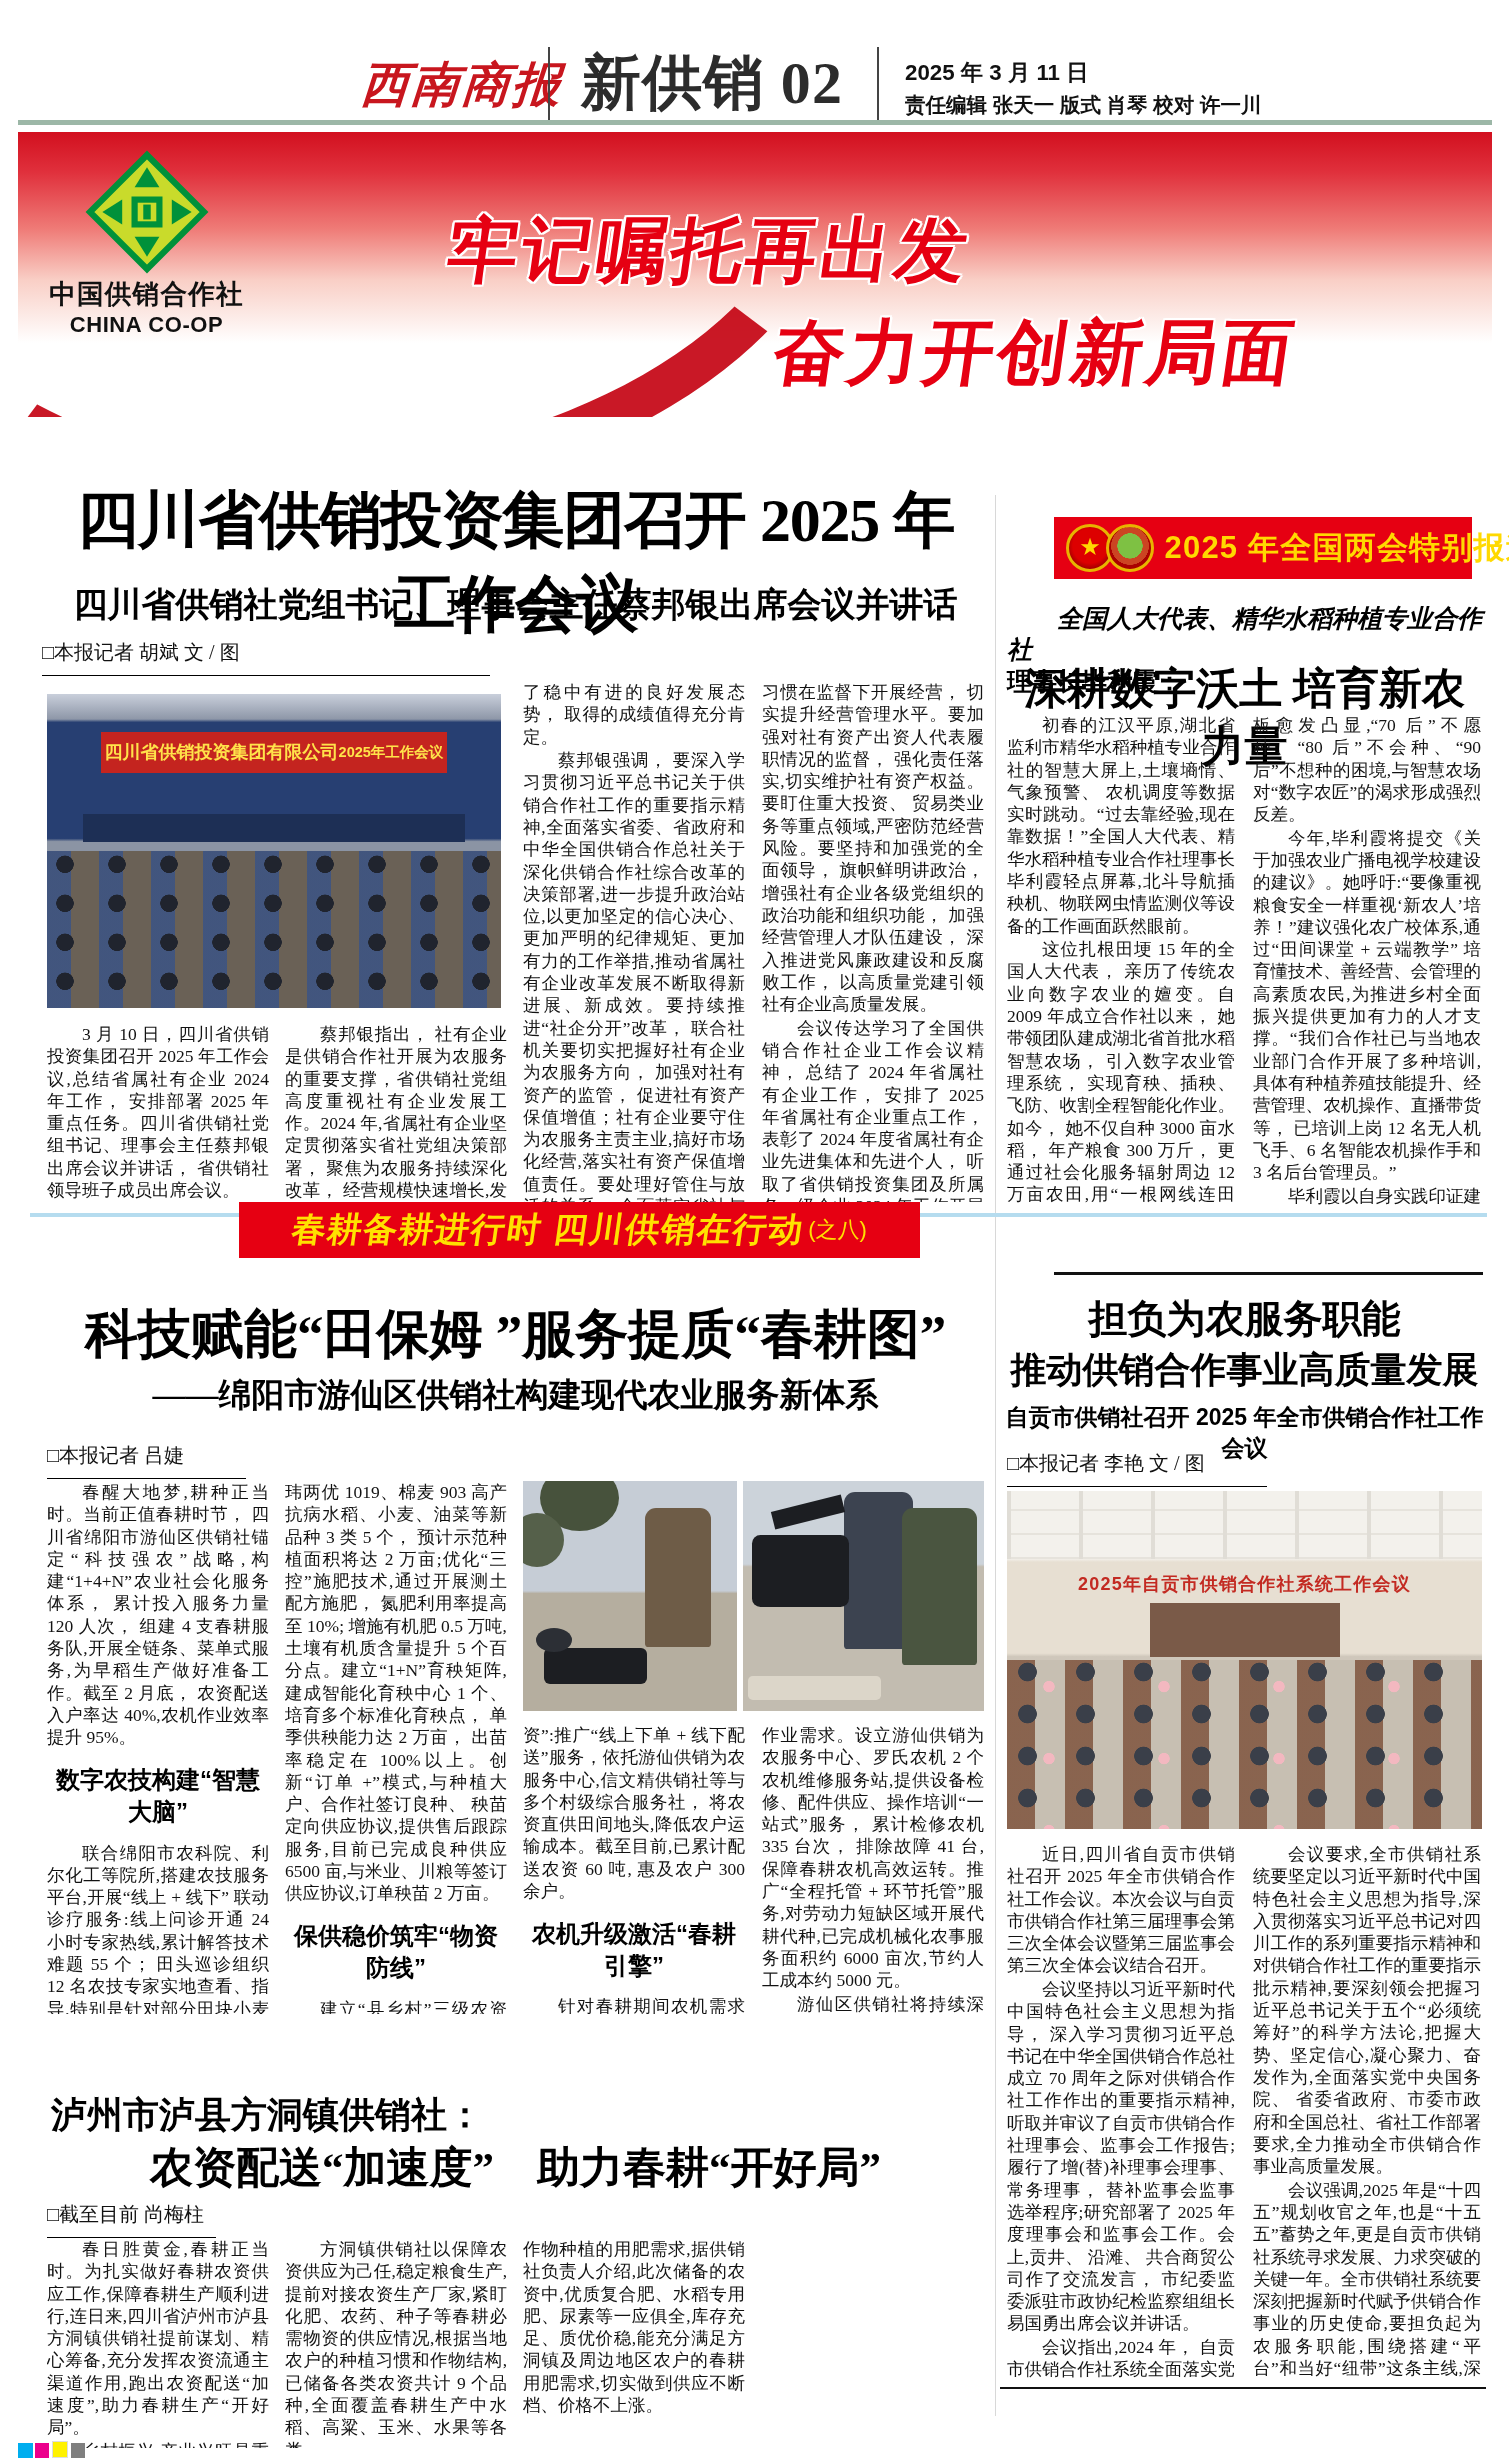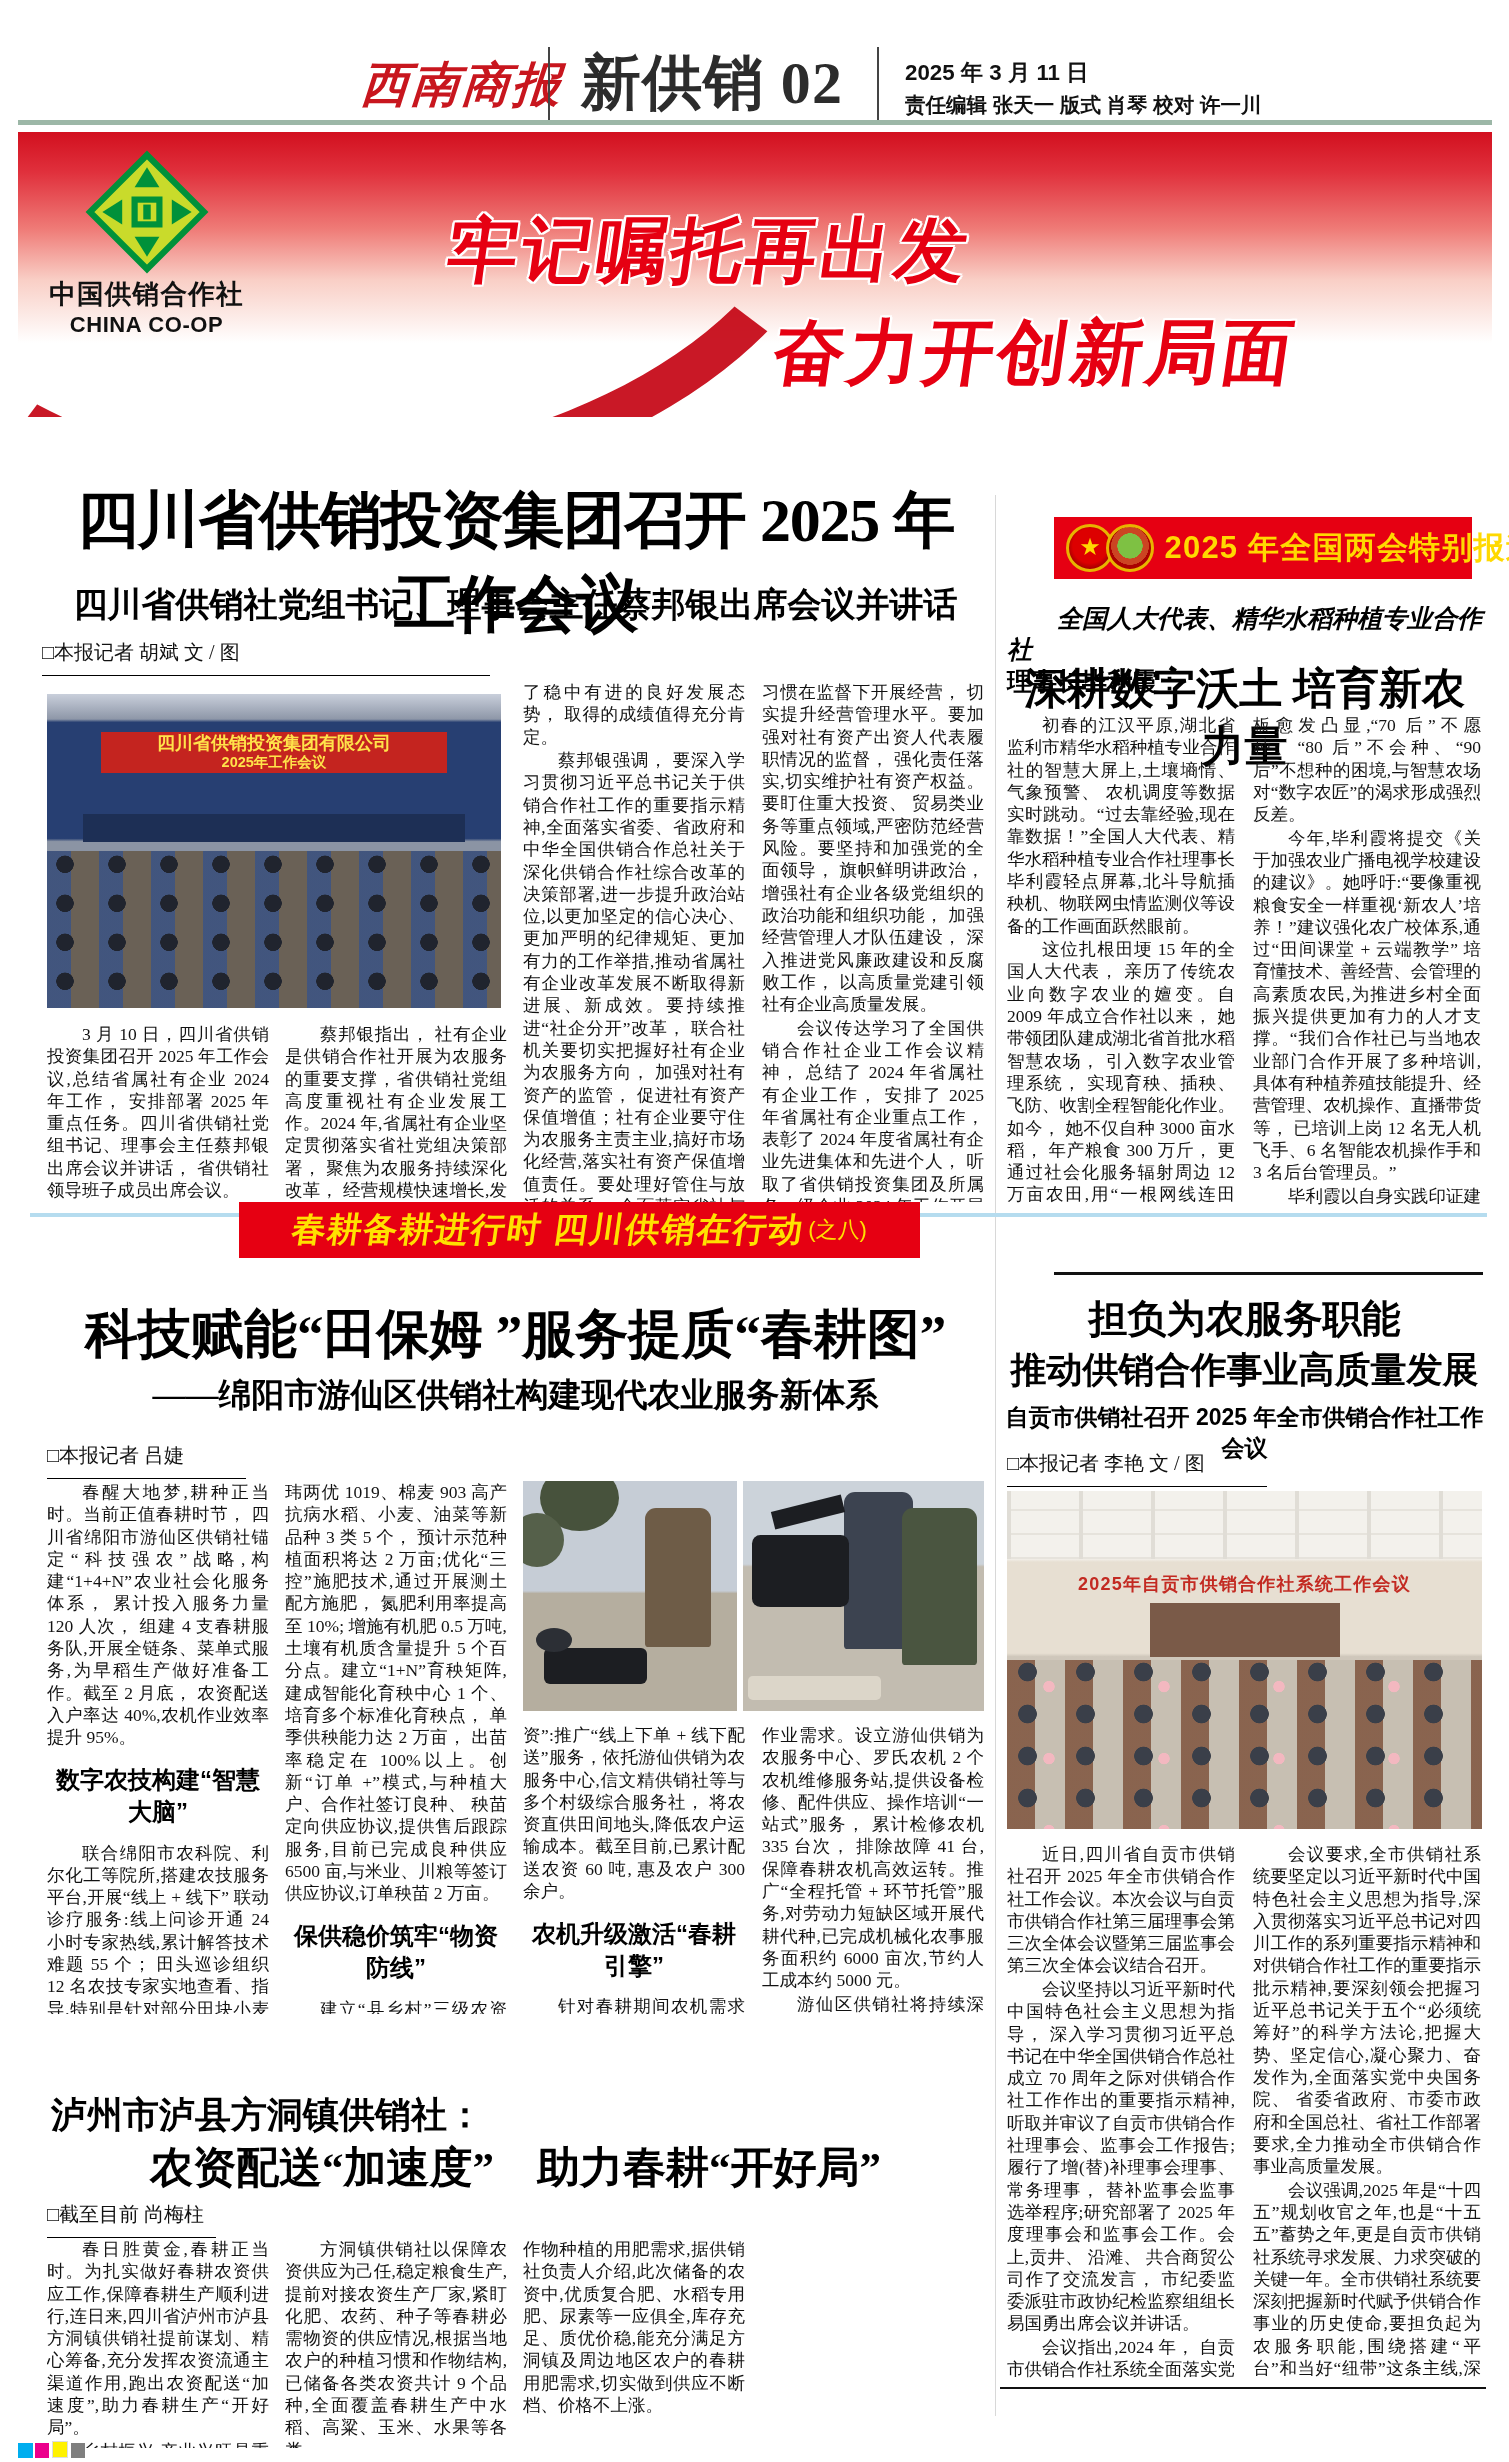--- a/index.html
+++ b/index.html
@@ -51,21 +51,21 @@
   .tag-main{font-family:"Liberation Sans",sans-serif;font-weight:bold;font-size:34px;color:#ffe100;
             transform:skewX(-8deg);letter-spacing:1.8px;white-space:nowrap;}
   .tag-suffix{font-size:22px;color:#ffe100;font-family:"Liberation Sans",sans-serif;margin-left:3.6px;}
   .blue-rule{background:#b5dcef;height:3.6px;}
   .black-rule{background:#111;}
 
   
   .photo{overflow:hidden;position:absolute;}
   .ph-main{background:linear-gradient(180deg,#c9cfdb 0%,#8e97a8 8%,#273f72 9% 46%,#8b94a4 47% 52%,#5d564e 53% 100%);}
   .ph-main .screenband{position:absolute;left:12%;top:12%;width:76%;height:13%;background:#c4241f;
-      display:flex;flex-direction:column;align-items:center;justify-content:center;}
+      display:flex;flex-direction:row;align-items:center;justify-content:center;}
   .ph-main .screenband span{color:#ffe34a;font-family:"Liberation Sans",sans-serif;font-weight:bold;white-space:nowrap;}
   .ph-main .bl1{font-size:18px;line-height:1.2;}
   .ph-main .bl2{font-size:14.5px;line-height:1.2;}
   .ph-main .dais{position:absolute;left:8%;top:38%;width:84%;height:9%;background:#1d2f55;}
   .ph-main .crowd{position:absolute;left:0;top:50%;width:100%;height:50%;
       background-color:#6a6156;
       background-image:radial-gradient(circle at 18px 13.3px,#20242e 8.5px,transparent 9px),
                        repeating-linear-gradient(90deg,rgba(44,79,147,.65) 0 24px,rgba(0,0,0,0) 24px 52px);
       background-size:52px 39px,100% 100%;}
   .ph-zigong{background:linear-gradient(180deg,#f3f1ec 0% 20%,#e7dfd2 21% 48%,#cfc7bb 49% 100%);}

